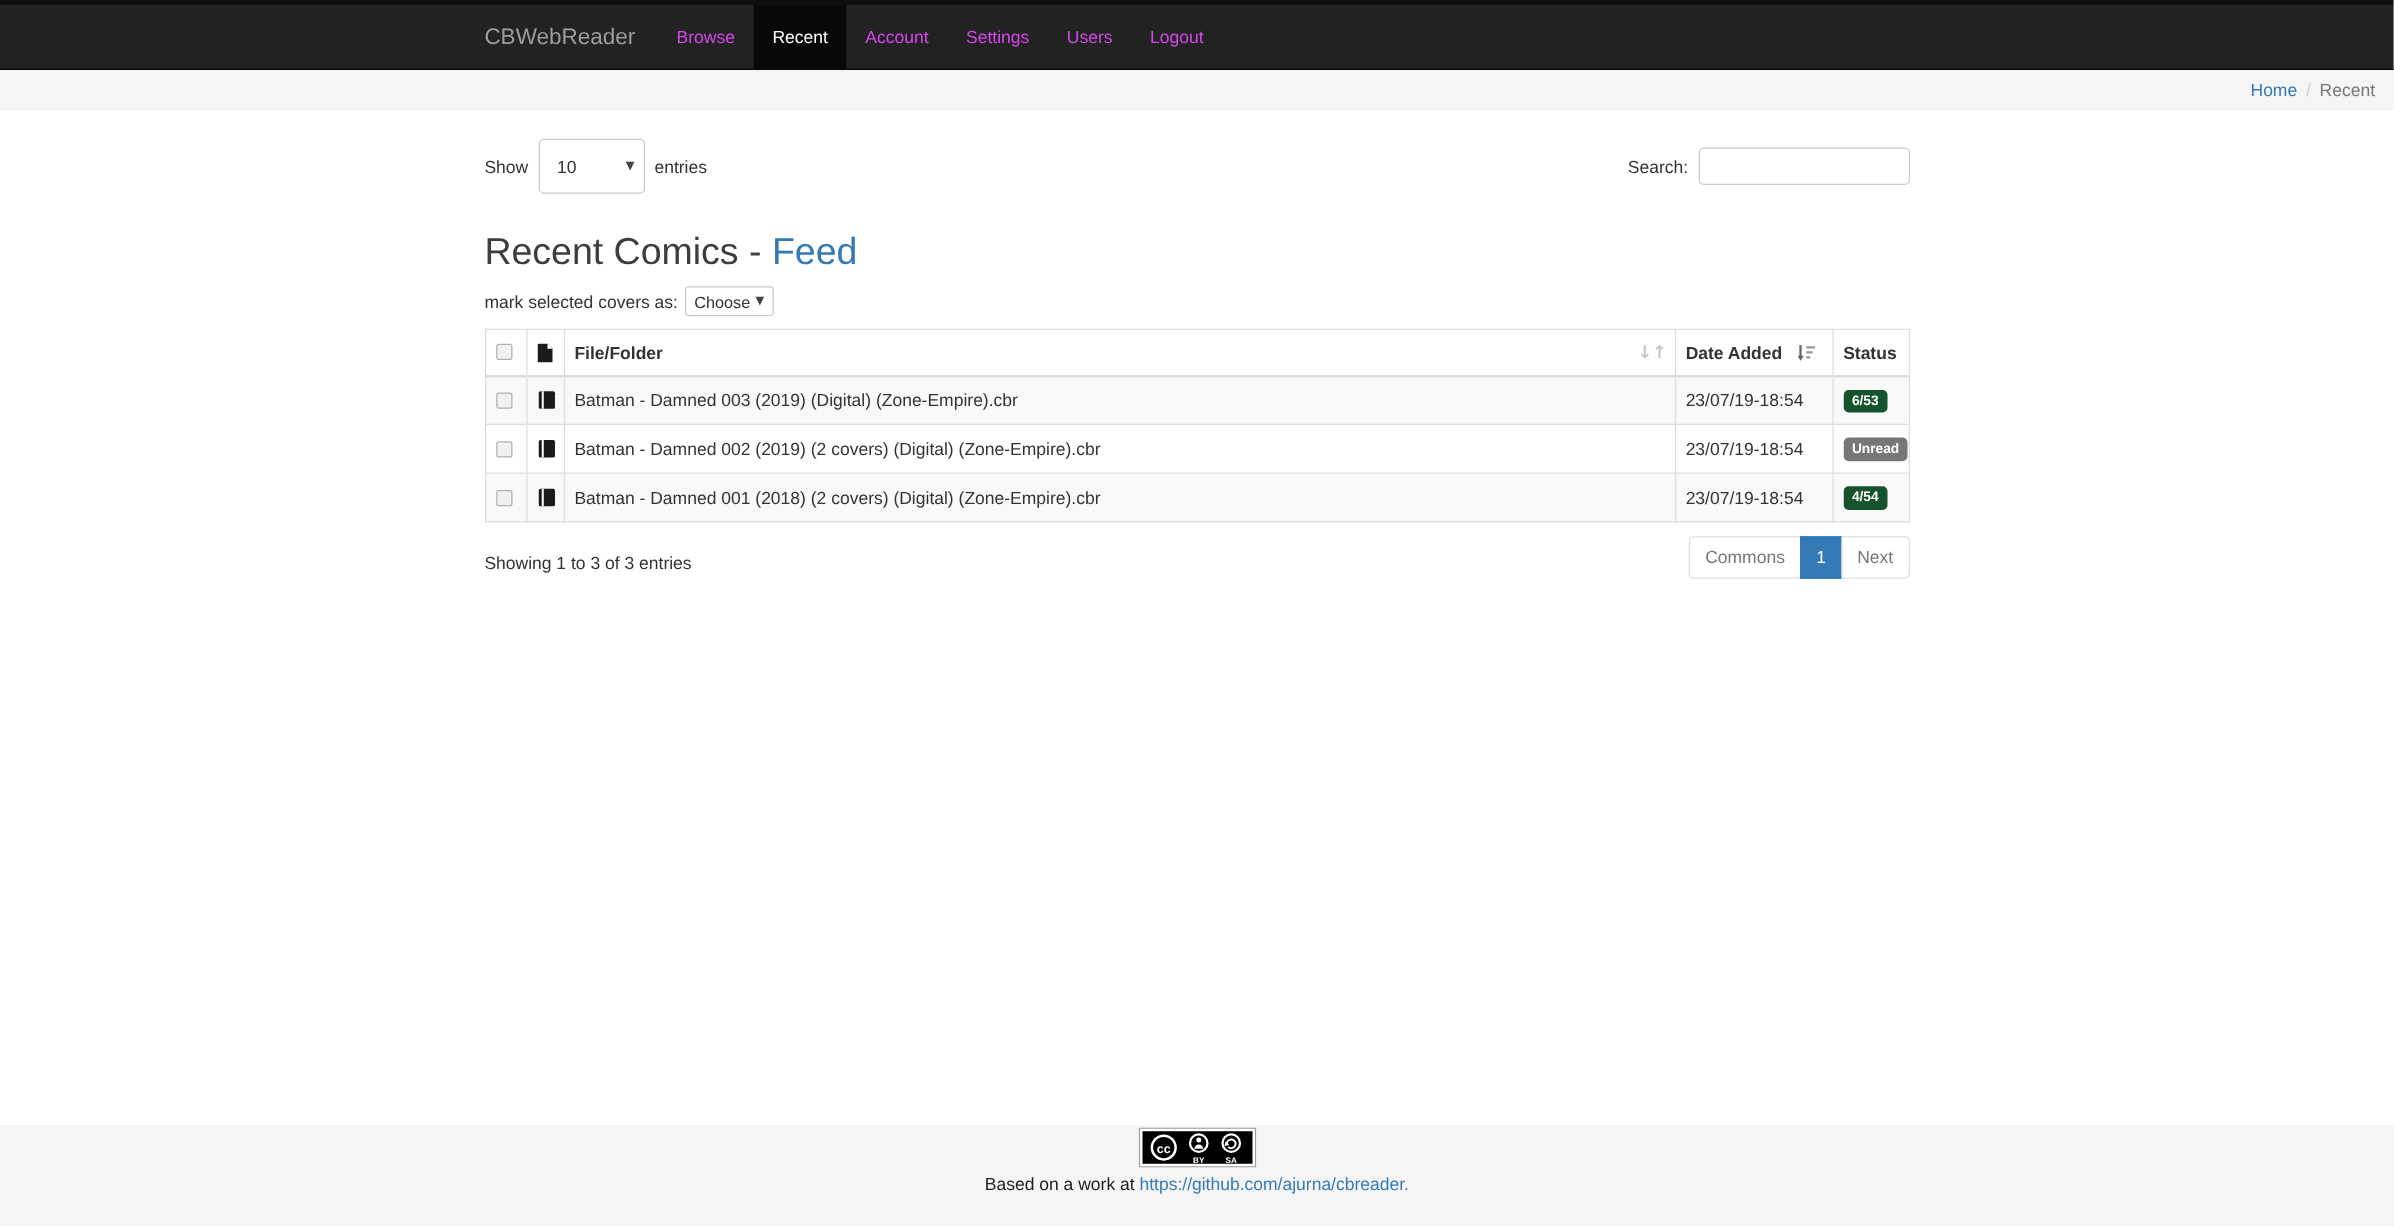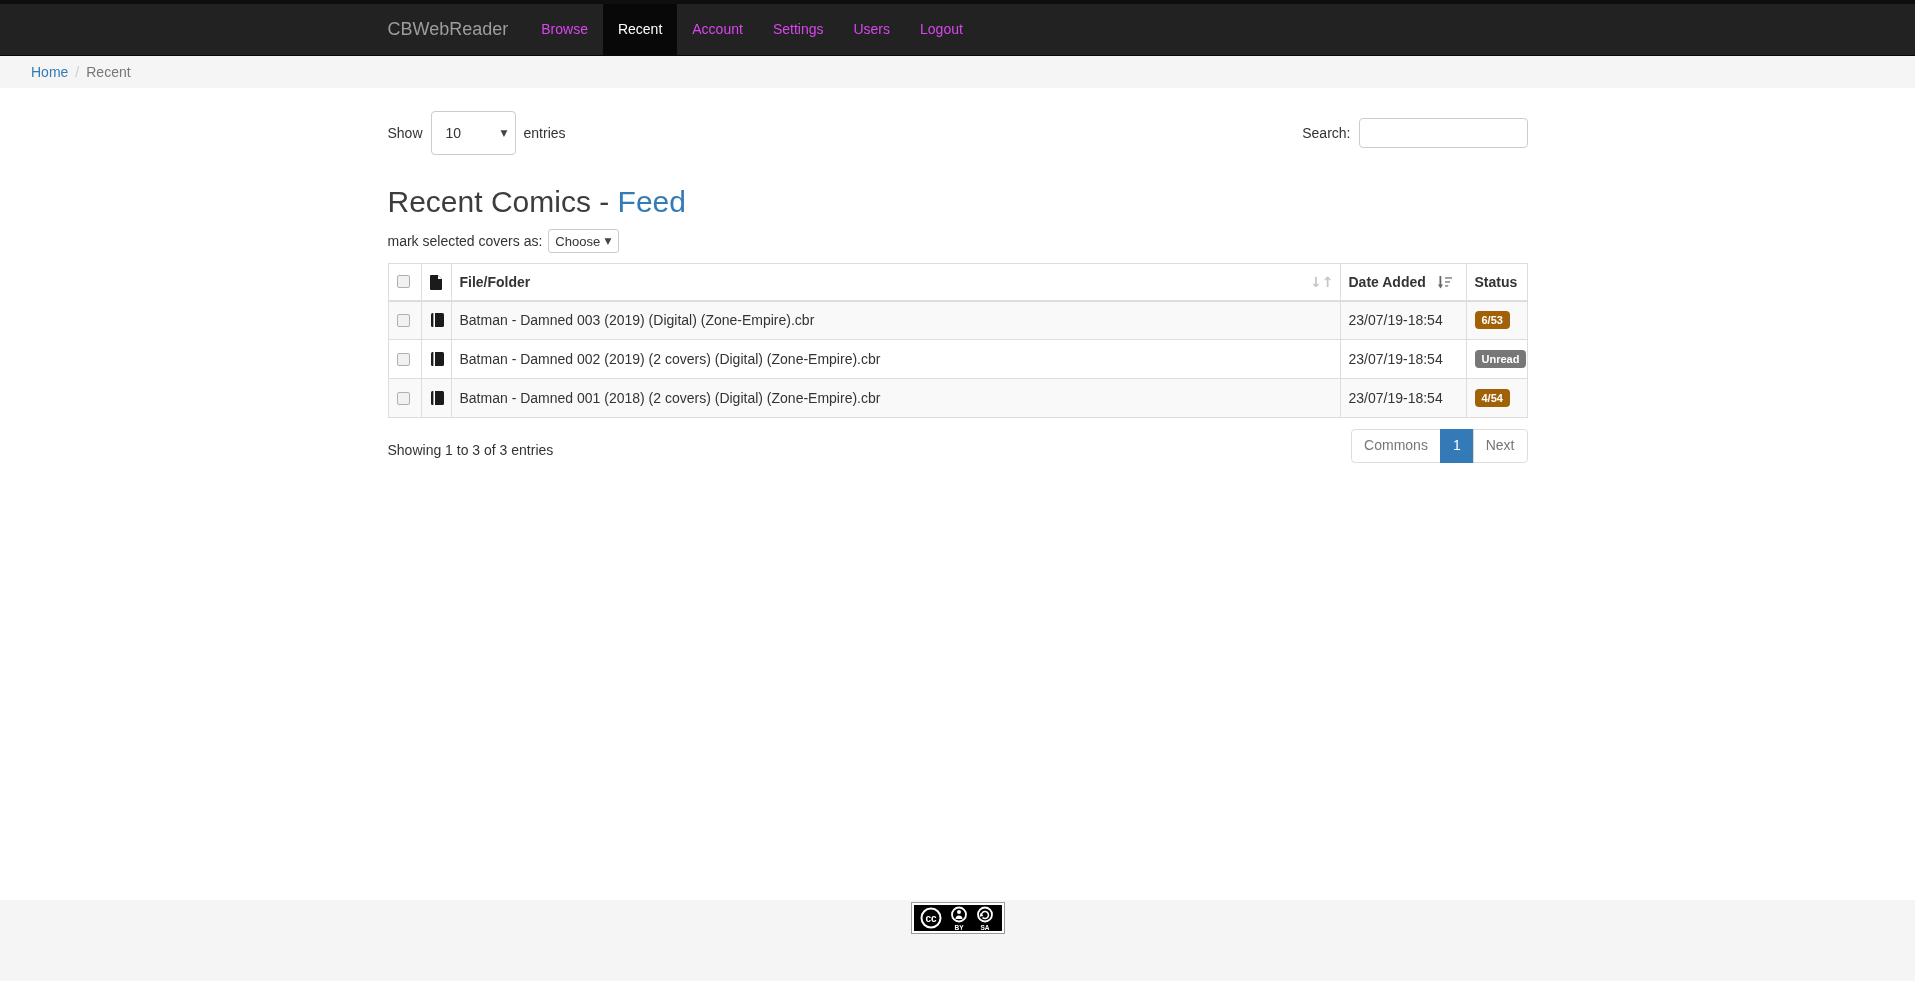--- a/index.html
+++ b/index.html
@@ -17,21 +17,21 @@
 
   
   .navbar { height: 52px; background: #222; border-bottom: 1px solid #080808; flex: 0 0 auto; }
   .navbar-inner { width: 1170px; margin: 0 auto; padding: 0 15px; display: flex; align-items: center; height: 100%; }
   .brand { color: #9d9d9d; font-size: 18px; line-height: 51px; margin-right: 18px; }
   .nav { display: flex; }
   .nav a { display: block; color: #d946ef; padding: 0 15px; line-height: 51px; font-size: 14px; }
   .nav a.active { background: #080808; color: #fff; }
 
   
-  .breadcrumb { background: #f5f5f5; padding: 8px 31px; font-size: 14px; flex: 0 0 auto; }
+  .breadcrumb { background: #f5f5f5; padding: 8px 15px; font-size: 14px; flex: 0 0 auto; text-align: right; }
   .breadcrumb a { color: #337ab7; }
   .breadcrumb .sep { color: #ccc; padding: 0 7px; }
   .breadcrumb .current { color: #777; }
 
   
   .main { flex: 1 1 auto; background: #fff; }
   .container { width: 1140px; margin: 0 auto; }
 
   .controls { display: flex; justify-content: space-between; align-items: center; padding-top: 23px; }
   .length, .search { display: flex; align-items: center; gap: 8px; }
@@ -51,21 +51,21 @@
   .comics th, .comics td { border: 1px solid #ddd; padding: 8px; font-size: 14px; color: #333; vertical-align: middle; text-align: left; }
   .comics thead th { border-bottom-width: 2px; font-weight: bold; position: relative; height: 37px; }
   .comics tbody tr { height: 39px; }
   .comics tbody tr:nth-child(odd) { background: #f9f9f9; }
   .comics tbody tr:nth-child(even) { background: #fff; }
   input.cb { -webkit-appearance: none; appearance: none; width: 13px; height: 13px; border: 1px solid #b0b0b0; background: #f1f1f1; border-radius: 2px; margin: 0; display: block; }
   .icon-cell svg { display: block; }
   .sort-both { position: absolute; right: 6px; top: 50%; transform: translateY(-50%); color: #c5c5c5; font-size: 14px; font-family: "DejaVu Sans", sans-serif; }
   .sort-desc-icon { display: inline-block; vertical-align: -2px; margin-left: 8px; }
   .badge { display: inline-block; padding: 3px 7px; font-size: 11px; font-weight: bold; color: #fff; border-radius: 4px; line-height: 1.1; }
-  .badge-blue { background: #a16207; }
+  .badge-blue { background: #14532d; }
   .badge-gray { background: #777; }
 
   .table-footer { display: flex; justify-content: space-between; align-items: center; margin-top: 11px; }
   .summary { padding-top: 8px; color: #333; }
   .pagination { display: flex; }
   .pagination a { border: 1px solid #ddd; background: #fff; color: #777; padding: 6px 12px; margin-left: -1px; font-size: 14px; line-height: 1.42; }
   .pagination a:first-child { border-top-left-radius: 4px; border-bottom-left-radius: 4px; margin-left: 0; }
   .pagination a:last-child { border-top-right-radius: 4px; border-bottom-right-radius: 4px; }
   .pagination a.active { background: #337ab7; border-color: #337ab7; color: #fff; }
 
@@ -233,13 +233,17 @@
     <text x="20" y="20" font-size="10" font-weight="bold" fill="#fff" text-anchor="middle" font-family="Liberation Sans, sans-serif">cc</text>
     <circle cx="48" cy="12.5" r="7" fill="none" stroke="#fff" stroke-width="1.8"></circle>
     <circle cx="48" cy="10" r="2" fill="#fff"></circle>
     <path d="M44.5 17 a3.5 3.5 0 0 1 7 0 z" fill="#fff"></path>
     <text x="48" y="28" font-size="6.5" font-weight="bold" fill="#fff" text-anchor="middle" font-family="Liberation Sans, sans-serif">BY</text>
     <circle cx="74" cy="12.5" r="7" fill="none" stroke="#fff" stroke-width="1.8"></circle>
     <path d="M70.5 13.5 a3.5 3.5 0 1 1 1 2" fill="none" stroke="#fff" stroke-width="1.6"></path>
     <path d="M69.5 11 l3 3 l-4 0.8 z" fill="#fff"></path>
     <text x="74" y="28" font-size="6.5" font-weight="bold" fill="#fff" text-anchor="middle" font-family="Liberation Sans, sans-serif">SA</text>
   </svg>
+  <div class="footer-line">
+    <span>Based on a work at</span>
+    <a href="#">https://github.com/ajurna/cbreader.</a>
+  </div>
 </div>
 
 </body></html>

